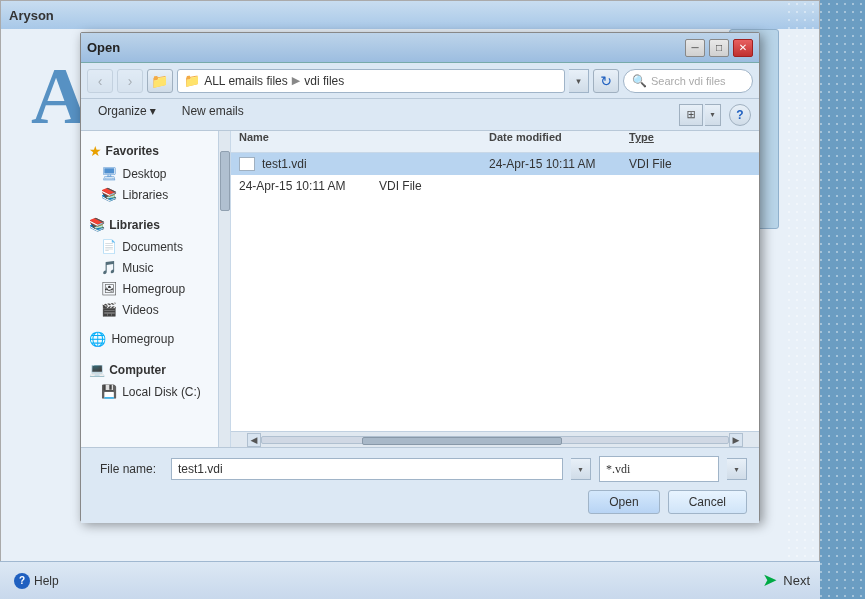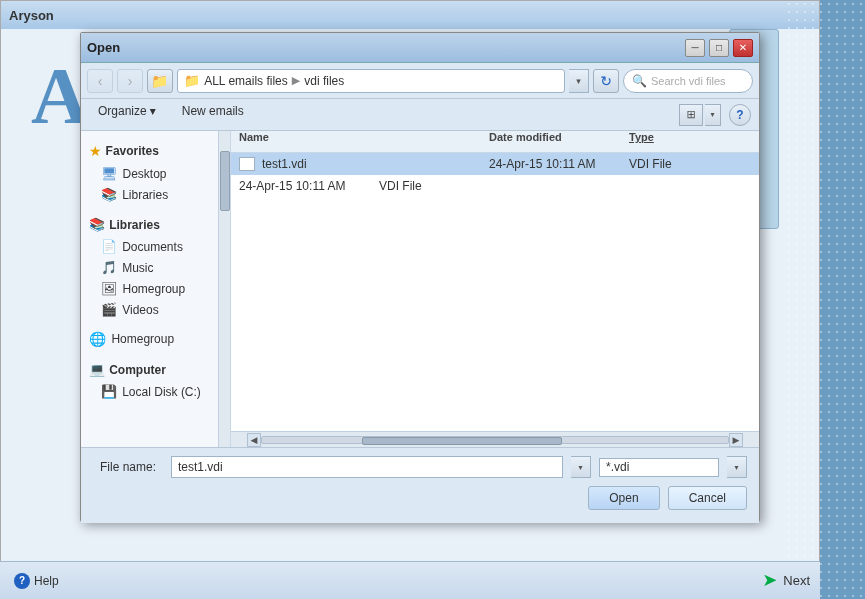--- a/index.html
+++ b/index.html
@@ -513,26 +513,27 @@
       background: linear-gradient(to bottom, #e8f0f8, #d0dce8);
       display: flex;
       align-items: center;
       justify-content: center;
       cursor: pointer;
       font-size: 8px;
       color: #555;
     }
     .filetype-input {
       width: 120px;
-      height: 19px;
+      height: 26px;
       border: 1px solid #a0b4c8;
       background: white;
       font-size: 12px;
       padding: 0 6px;
       color: #333;
+      font-family: Liberation Serif, serif;
     }
     .filetype-dropdown {
       width: 20px;
       height: 22px;
       border: 1px solid #a0b4c8;
       border-left: none;
       background: linear-gradient(to bottom, #e8f0f8, #d0dce8);
       display: flex;
       align-items: center;
       justify-content: center;

